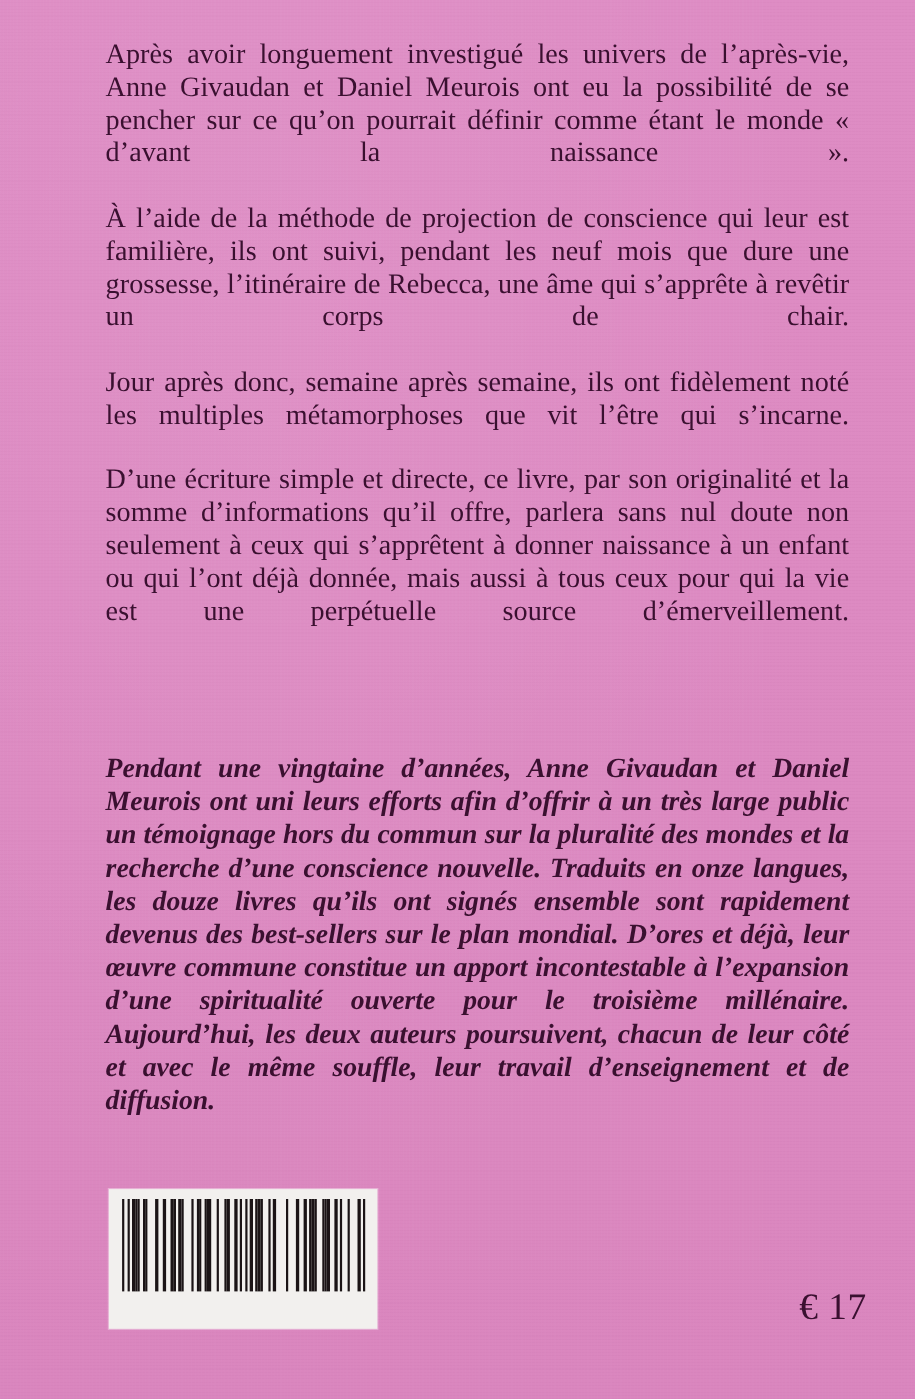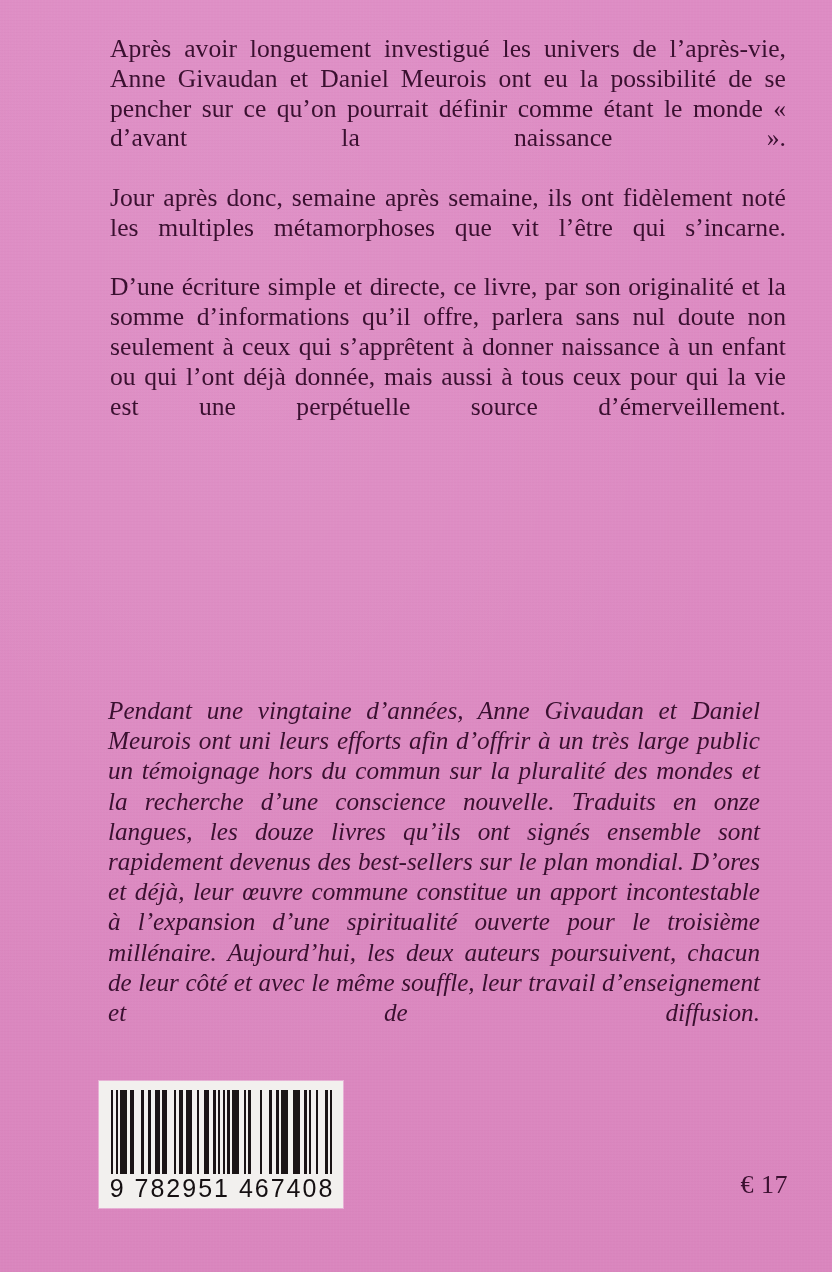--- a/index.html
+++ b/index.html
@@ -32,21 +32,21 @@
     inset: 0;
     pointer-events: none;
     opacity: 0.16;
     background-image:
       repeating-linear-gradient(0deg, rgba(120,40,95,0.10) 0px, rgba(120,40,95,0.10) 1px, rgba(255,255,255,0.00) 1px, rgba(255,255,255,0.00) 3px),
       repeating-linear-gradient(90deg, rgba(255,255,255,0.10) 0px, rgba(255,255,255,0.10) 1px, rgba(0,0,0,0.00) 1px, rgba(0,0,0,0.00) 3px);
   }
 
   .blurb {
     position: absolute;
-    left: 110px;
+    left: 96px;
     top: 34px;
     width: 676px;
     font-size: 25.6px;
     line-height: 29.8px;
     text-align: justify;
     text-justify: inter-word;
     letter-spacing: 0.05px;
     color: #3a1030;
   }
   .blurb p {
@@ -66,22 +66,23 @@
     top: 684px;
     width: 676px;
     font-size: 25.2px;
     line-height: 30.2px;
     font-style: italic;
     text-align: justify;
     text-justify: inter-word;
     color: #3a1030;
   }
   .bio p {
-    margin: 12px;
-    text-align: justify;
+    margin: 0;
+    text-align: justify;
+    font-weight: bold;
   }
   .bio p:after {
     content: "";
     display: inline-block;
     width: 100%;
   }
 
   
   .barcode-box {
     position: absolute;
@@ -121,35 +122,36 @@
     align-items: flex-end;
     justify-content: center;
     white-space: pre;
     font-style: normal;
   }
 
   .price {
     position: absolute;
     right: 44px;
     top: 1172px;
-    font-size: 26px;
+    font-size: 34px;
     line-height: 1;
     letter-spacing: 0.5px;
     color: #3a1030;
     white-space: pre;
   }
 </style>
 </head>
 <body>
 
 <div class="page">
   <div class="grain"></div>
 
   <div class="blurb">
     <p>Après avoir longuement investigué les univers de l’après-vie, Anne Givaudan et Daniel Meurois ont eu la possibilité de se pencher sur ce qu’on pourrait définir comme étant le monde « d’avant la naissance ».</p>
+    <p>À l’aide de la méthode de projection de conscience qui leur est familière, ils ont suivi, pendant les neuf mois que dure une grossesse, l’itinéraire de Rebecca, une âme qui s’apprête à revêtir un corps de chair.</p>
     <p>Jour après donc, semaine après semaine, ils ont fidèlement noté les multiples métamorphoses que vit l’être qui s’incarne.</p>
     <p>D’une écriture simple et directe, ce livre, par son originalité et la somme d’informations qu’il offre, parlera sans nul doute non seulement à ceux qui s’apprêtent à donner naissance à un enfant ou qui l’ont déjà donnée, mais aussi à tous ceux pour qui la vie est une perpétuelle source d’émerveillement.</p>
   </div>
 
   <div class="bio">
     <p>Pendant une vingtaine d’années, Anne Givaudan et Daniel Meurois ont uni leurs efforts afin d’offrir à un très large public un témoignage hors du commun sur la pluralité des mondes et la recherche d’une conscience nouvelle. Traduits en onze langues, les douze livres qu’ils ont signés ensemble sont rapidement devenus des best-sellers sur le plan mondial. D’ores et déjà, leur œuvre commune constitue un apport incontestable à l’expansion d’une spiritualité ouverte pour le troisième millénaire. Aujourd’hui, les deux auteurs poursuivent, chacun de leur côté et avec le même souffle, leur travail d’enseignement et de diffusion.</p>
   </div>
 
   <div class="barcode-box">
     <div class="barcode-bars" id="barcode-bars">
@@ -242,17 +244,16 @@
         <i class="sp" style="width: 1.05263%;"></i>
         <i class="sp" style="width: 1.05263%;"></i>
         <i class="" style="width: 1.05263%;"></i>
         <i class="sp" style="width: 1.05263%;"></i>
         <i class="sp" style="width: 1.05263%;"></i>
         <i class="sp" style="width: 1.05263%;"></i>
         <i class="" style="width: 1.05263%;"></i>
         <i class="sp" style="width: 1.05263%;"></i>
         <i class="" style="width: 1.05263%;"></i>
       </div>
-    <div class="barcode-digits">9 782951 467408</div>
   </div>
 
   <div class="price">€ 17</div>
 </div>
 
 </body></html>

